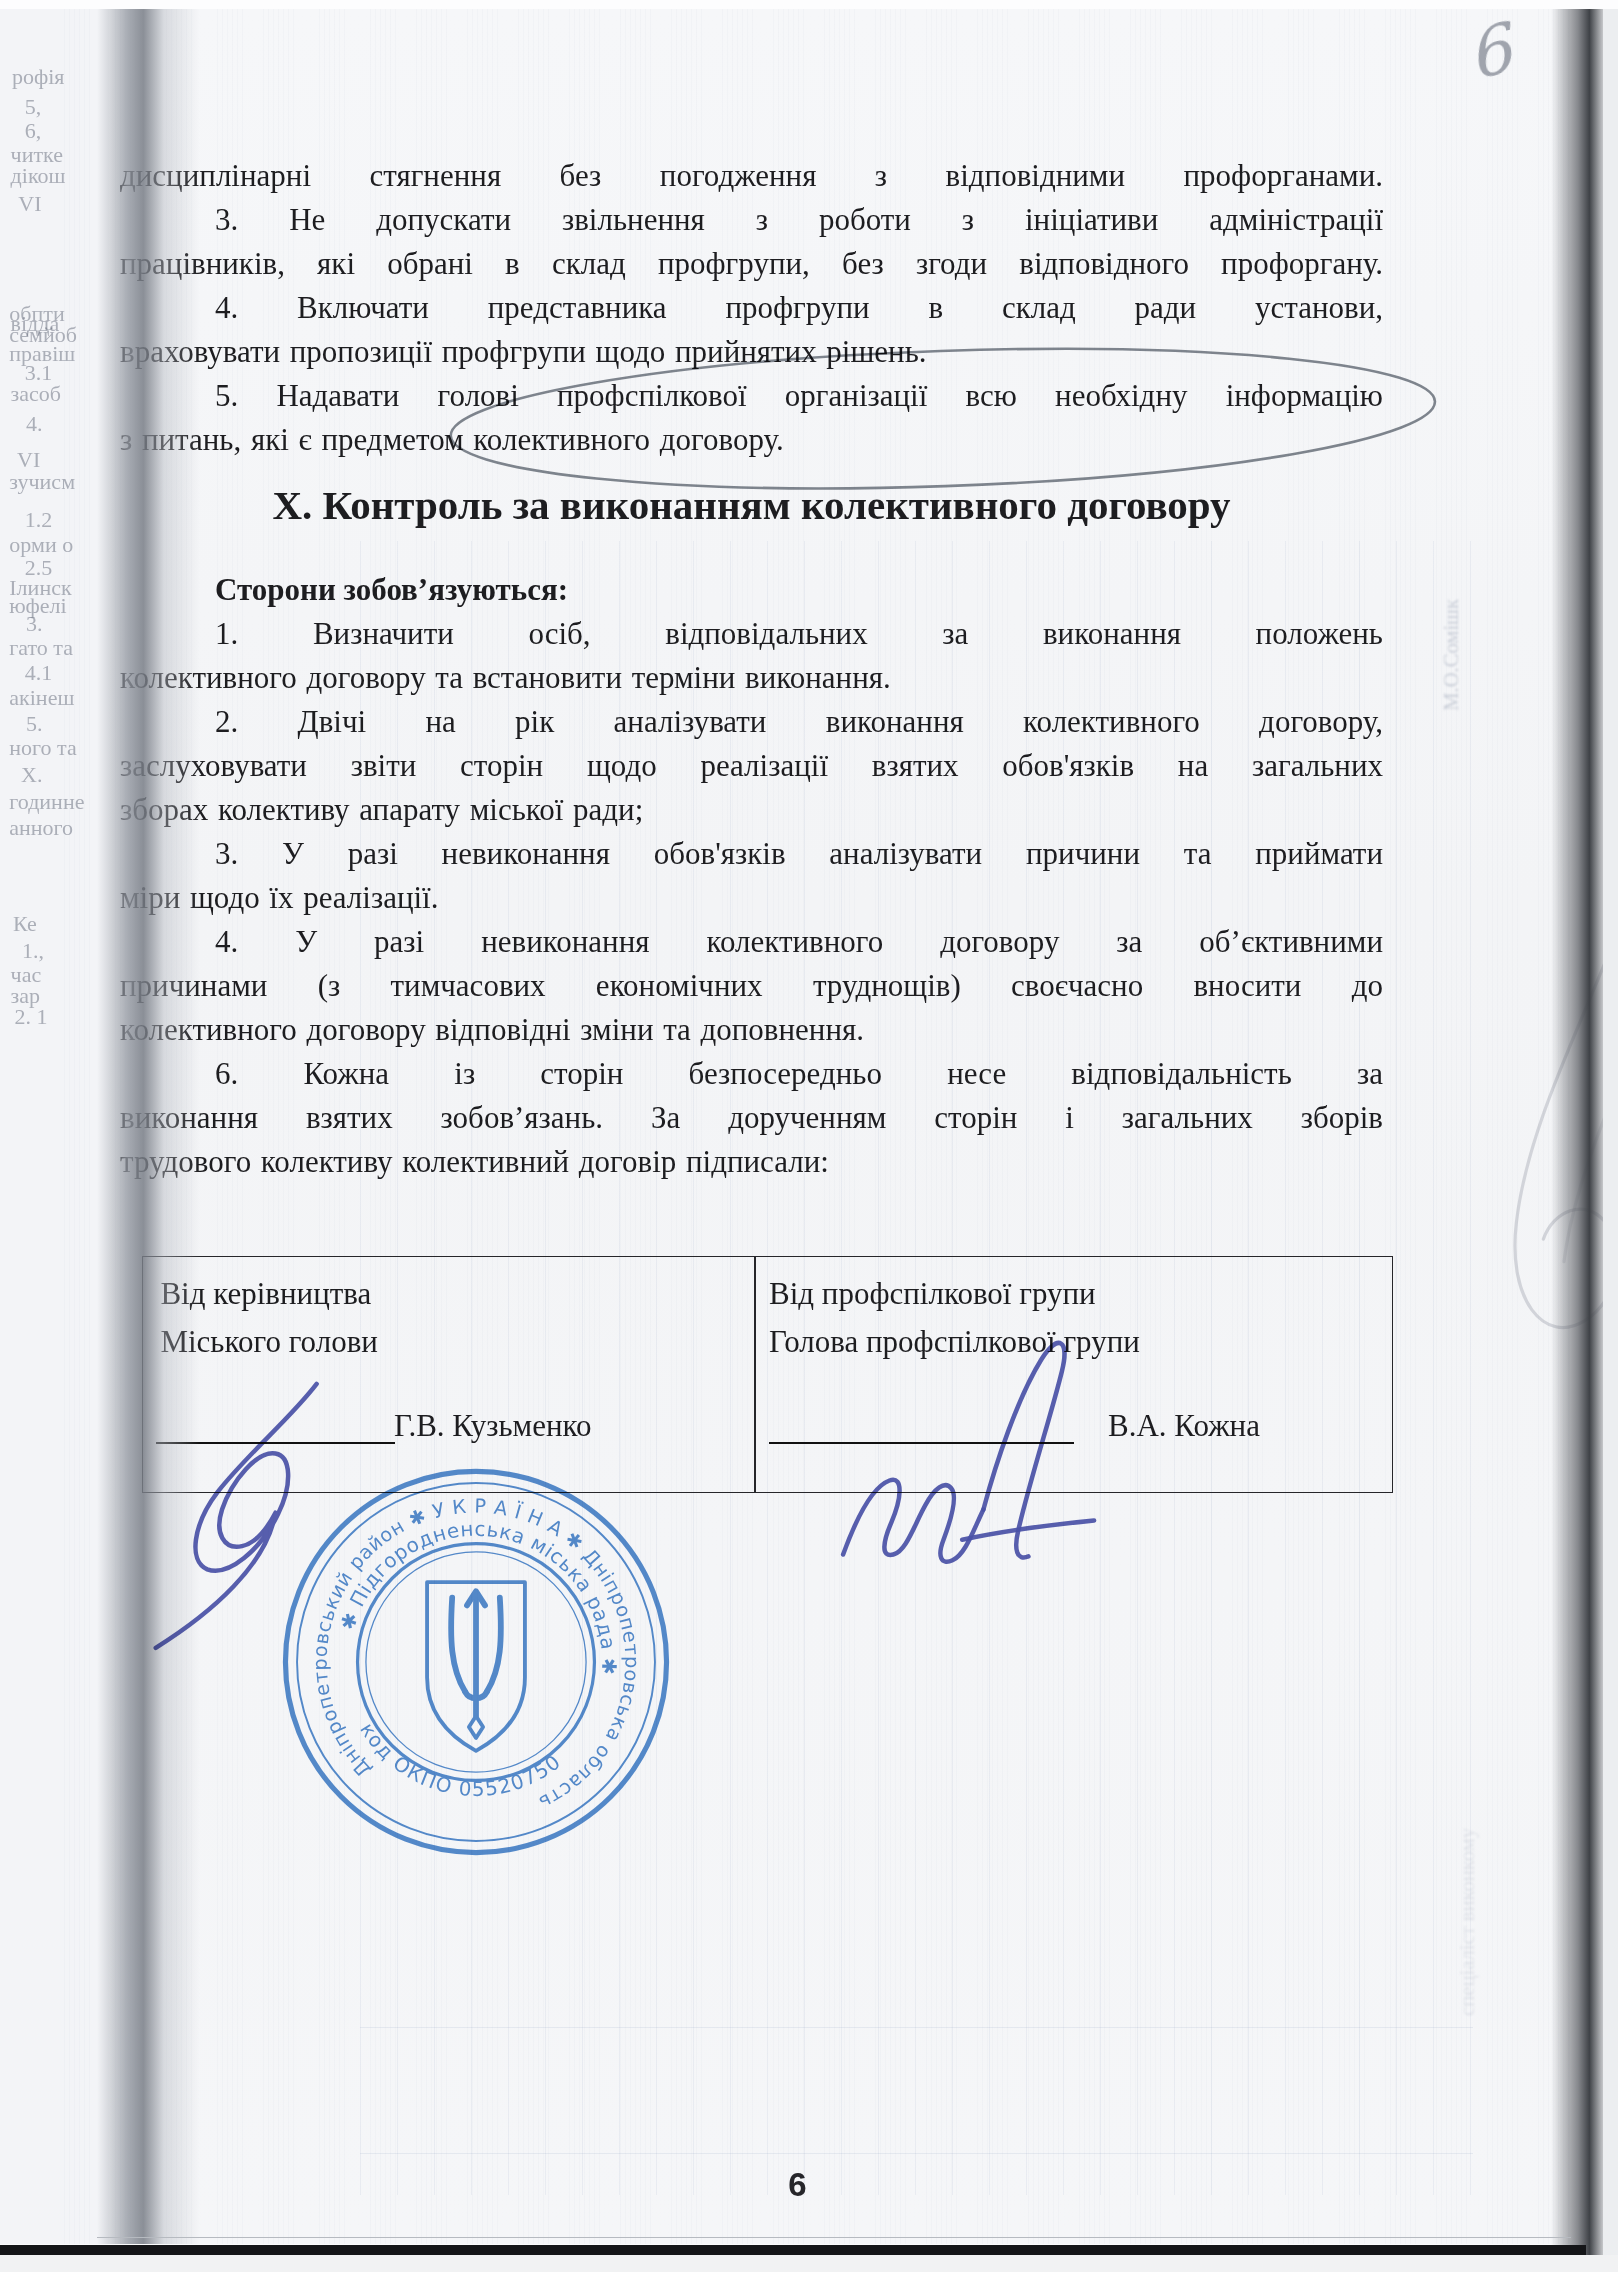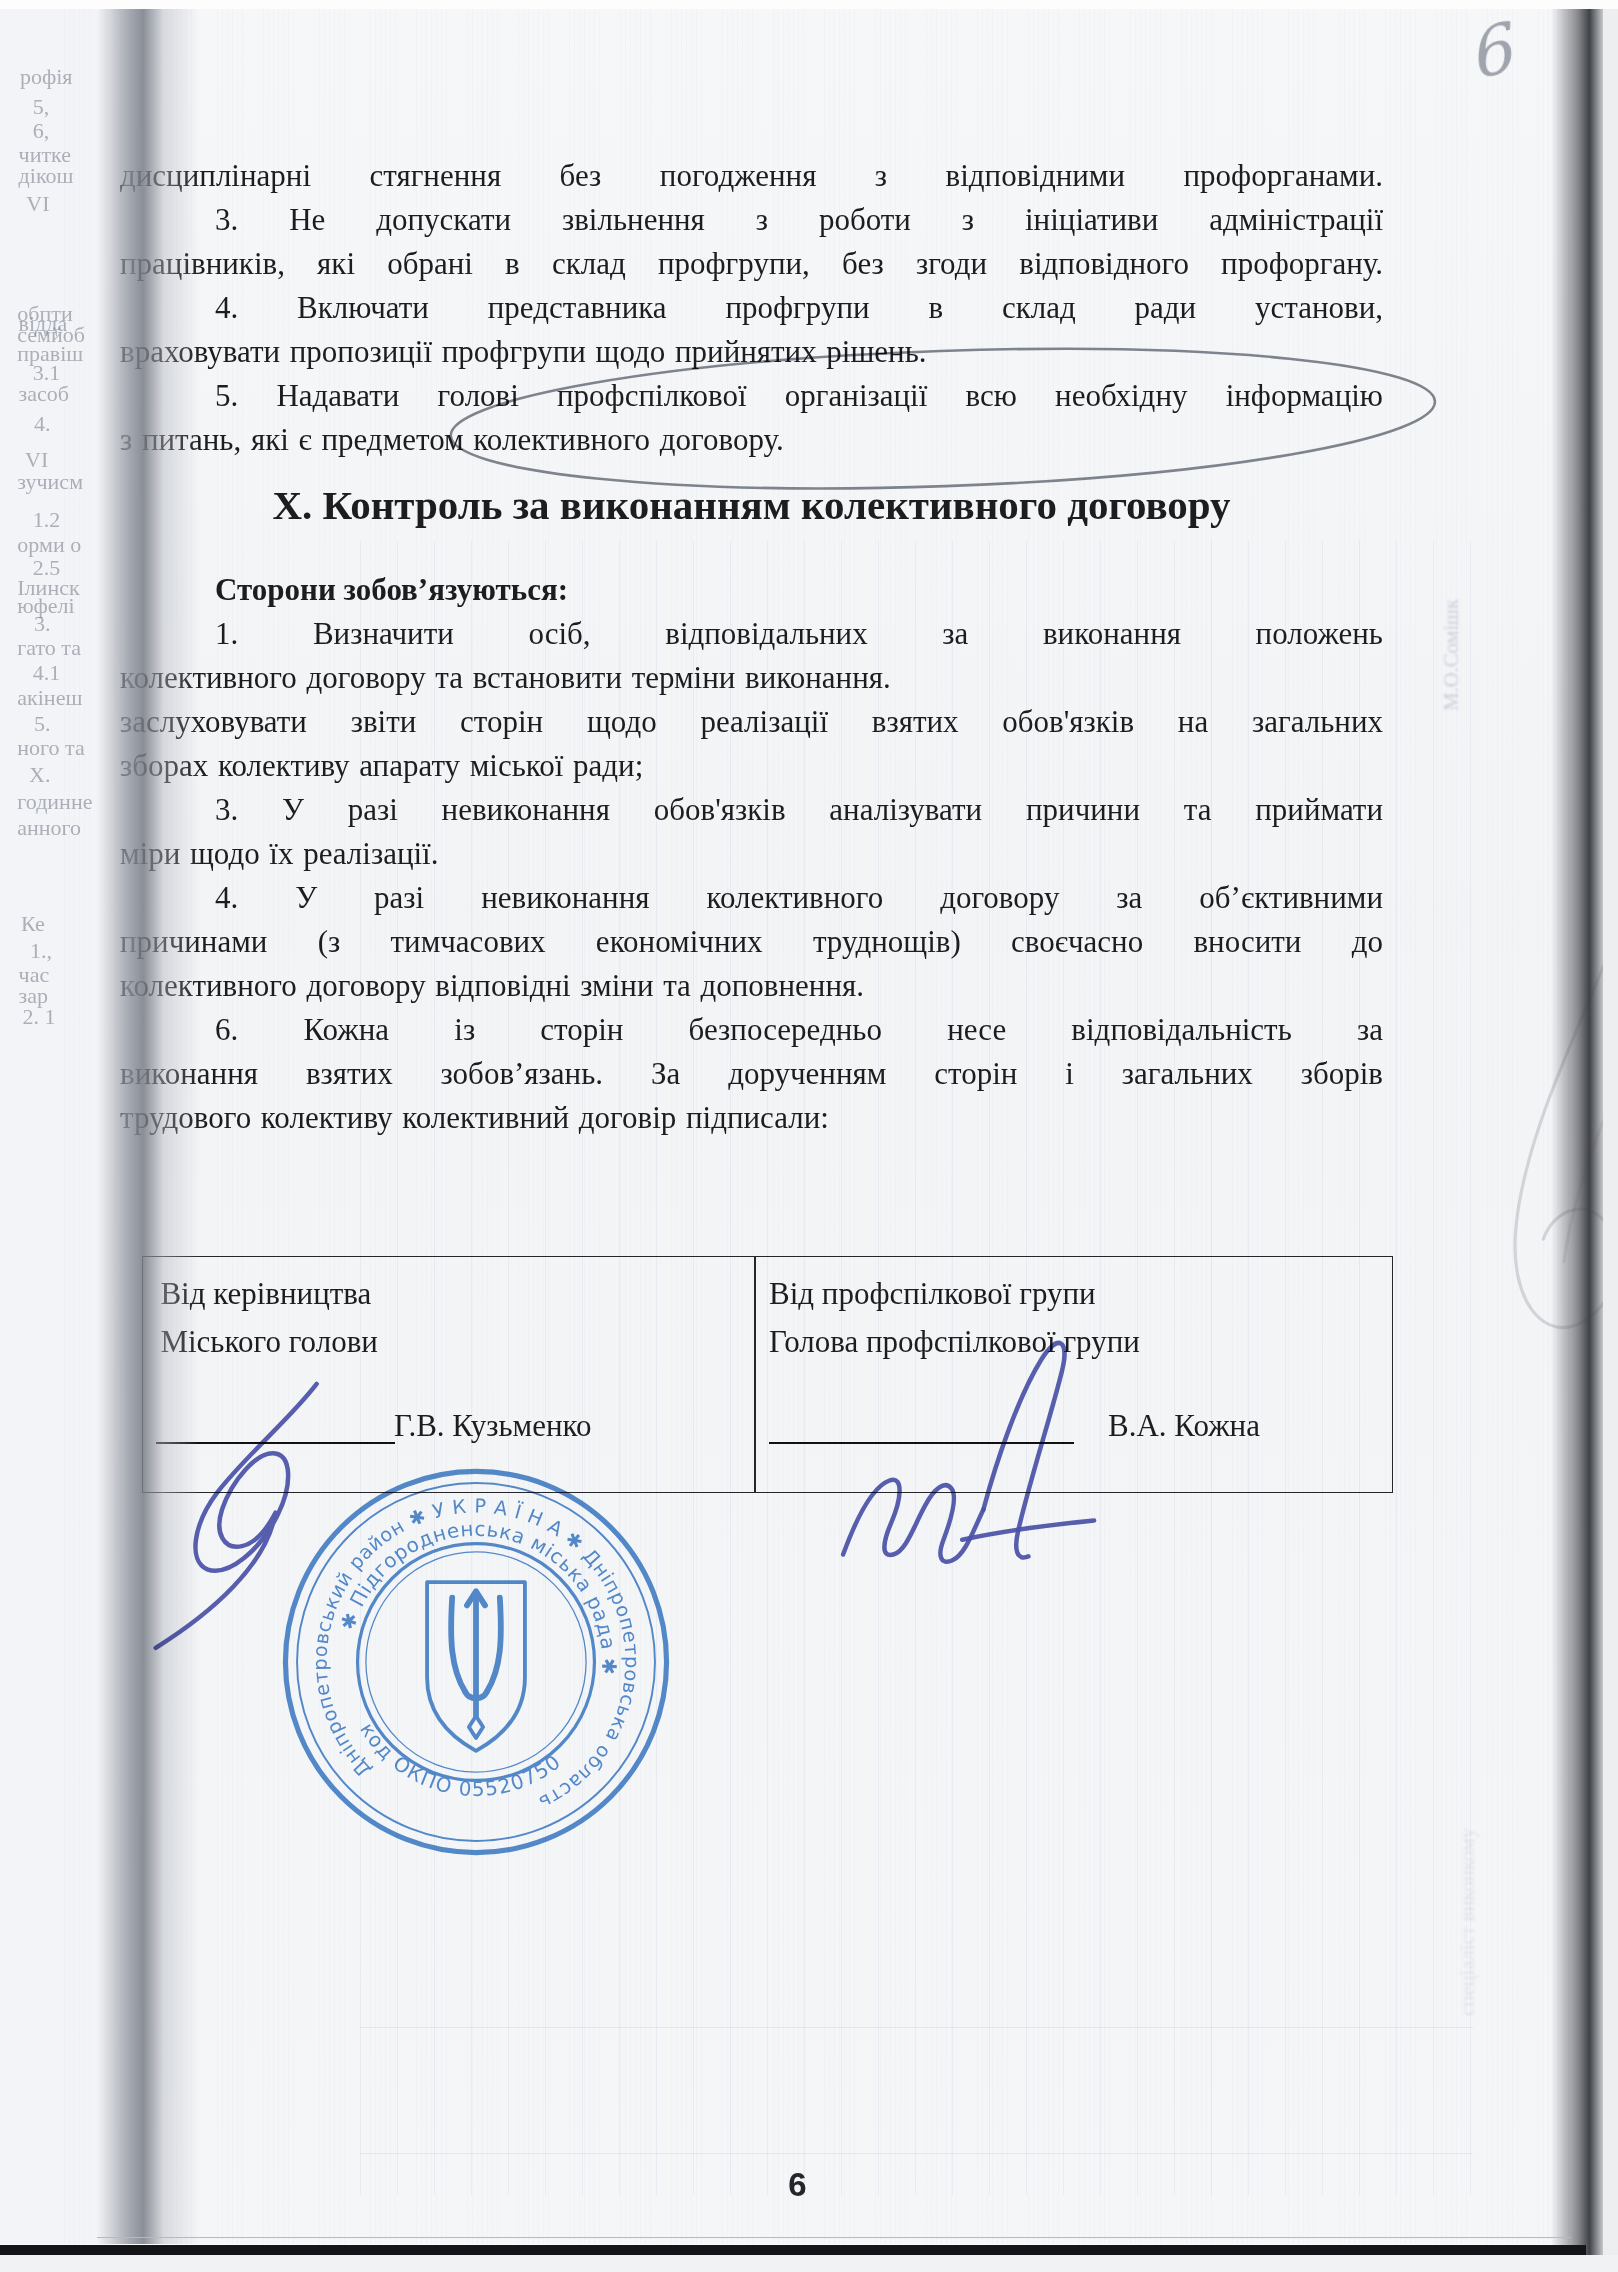--- a/index.html
+++ b/index.html
@@ -19,21 +19,21 @@
     background:linear-gradient(90deg,rgba(233,235,239,0) 0%,rgba(148,153,162,0.80) 30%,rgba(120,125,134,0.85) 45%,rgba(180,184,192,0.45) 65%,rgba(245,246,248,0) 100%);}
   .right-edge{position:absolute;left:1551px;top:0;width:64px;height:2273px;z-index:7;pointer-events:none;
     background:linear-gradient(90deg,rgba(90,93,99,0) 0%,rgba(90,93,99,0.72) 42%,#3f4247 60%,rgba(150,153,159,0.35) 84%,rgba(235,237,240,0) 100%);}
   .far-right{position:absolute;left:1603px;top:0;width:15.4px;height:2273px;background:#eceef0;z-index:7;}
   .top-strip{position:absolute;left:0;top:0;width:1618px;height:9px;background:#fdfdfe;z-index:7;}
   .bottom-gray-line{position:absolute;left:97px;top:2237px;width:1474px;height:1.3px;background:#b6bac0;z-index:7;}
   .bottom-black{position:absolute;left:0;top:2245px;width:1586px;height:9.7px;background:#141518;z-index:7;}
   .below-page{position:absolute;left:0;top:2255px;width:1618px;height:18px;background:#f1f2f3;z-index:7;}
 
   
-  .gutter-frags{position:absolute;left:16px;top:0;width:71px;height:1599px;z-index:3;text-decoration:underline;}
+  .gutter-frags{position:absolute;left:8px;top:0;width:71px;height:1599px;z-index:3;text-decoration:underline;}
   .gfrag{position:absolute;font-size:22px;color:rgba(100,106,122,0.5);filter:blur(0.4px);white-space:nowrap;}
 
   
   .textblock{position:absolute;left:120px;top:154px;width:1263px;z-index:4;}
   .ln{height:44px;line-height:44px;font-size:31px;word-spacing:1.9px;white-space:nowrap;}
   .j{text-align:justify;text-align-last:justify;white-space:normal;}
   .ind{padding-left:95px;}
   .heading{margin-top:20.6px;height:44px;line-height:44px;font-size:41px;font-weight:bold;text-align:center;}
   .obl-title{margin-top:41px;height:44px;line-height:44px;font-size:31px;font-weight:bold;padding-left:95px;}
 
@@ -126,20 +126,21 @@
     <div class="ln j ind">4. Включати представника профгрупи в склад ради установи,</div>
     <div class="ln">враховувати пропозиції профгрупи щодо прийнятих рішень.</div>
     <div class="ln j ind">5. Надавати голові профспілкової організації всю необхідну інформацію</div>
     <div class="ln">з питань, які є предметом колективного договору.</div>
 
     <div class="heading">X.  Контроль за виконанням колективного договору</div>
     <div class="obl-title">Сторони зобов’язуються:</div>
 
     <div class="ln j ind">1. Визначити осіб, відповідальних за виконання положень</div>
     <div class="ln">колективного договору та встановити терміни виконання.</div>
+    <div class="ln j ind">2. Двічі на рік аналізувати виконання колективного договору,</div>
     <div class="ln j">заслуховувати звіти сторін щодо реалізації взятих обов'язків на загальних</div>
     <div class="ln">зборах колективу апарату міської ради;</div>
     <div class="ln j ind">3. У разі невиконання обов'язків аналізувати причини та приймати</div>
     <div class="ln">міри щодо їх реалізації.</div>
     <div class="ln j ind">4. У разі невиконання колективного договору за об’єктивними</div>
     <div class="ln j">причинами (з тимчасових економічних труднощів) своєчасно вносити до</div>
     <div class="ln">колективного договору відповідні зміни та доповнення.</div>
     <div class="ln j ind">6. Кожна із сторін безпосередньо несе відповідальність за</div>
     <div class="ln j">виконання взятих зобов’язань. За дорученням сторін і загальних зборів</div>
     <div class="ln">трудового колективу колективний договір підписали:</div>

